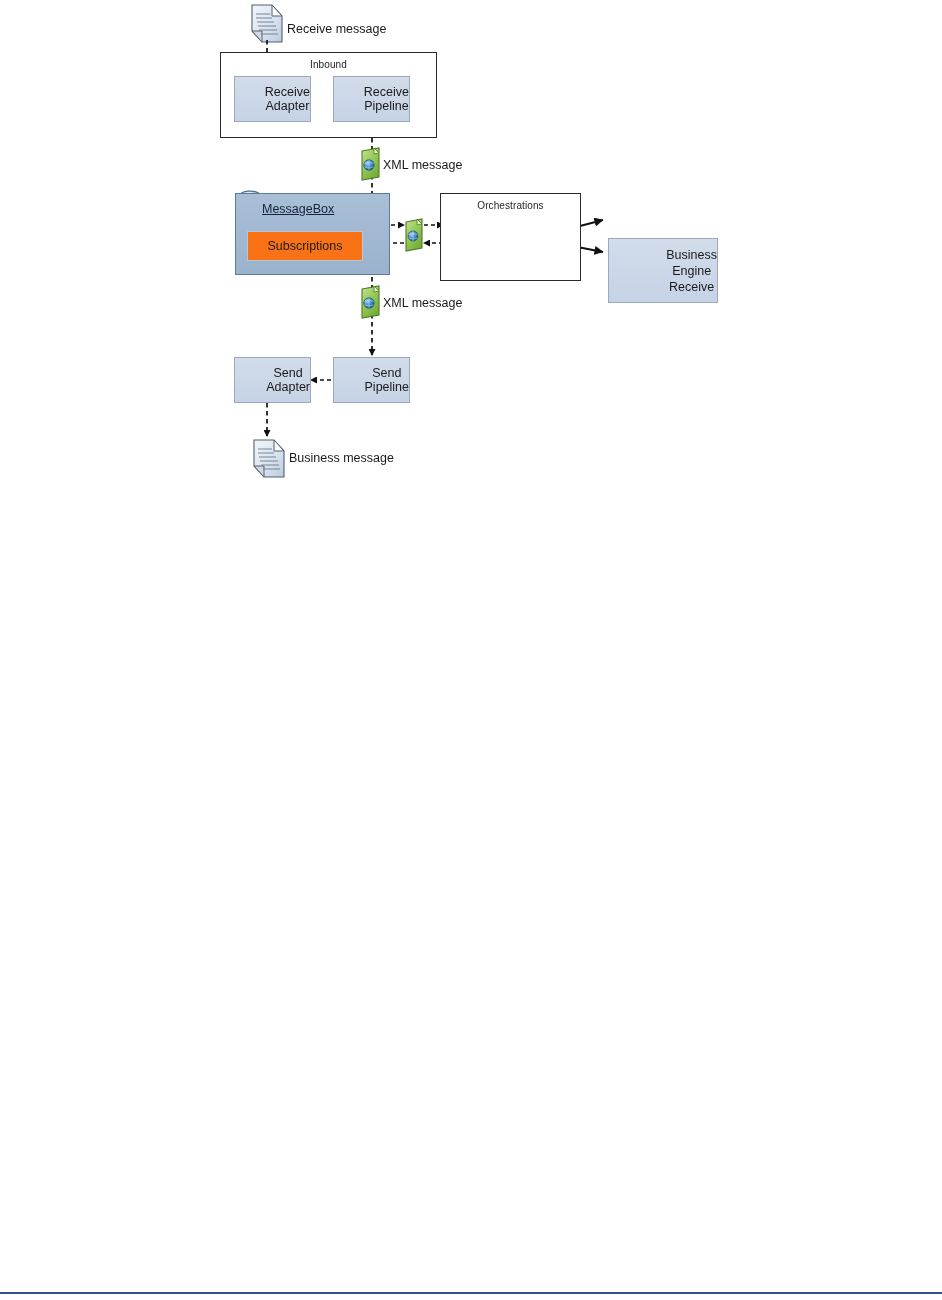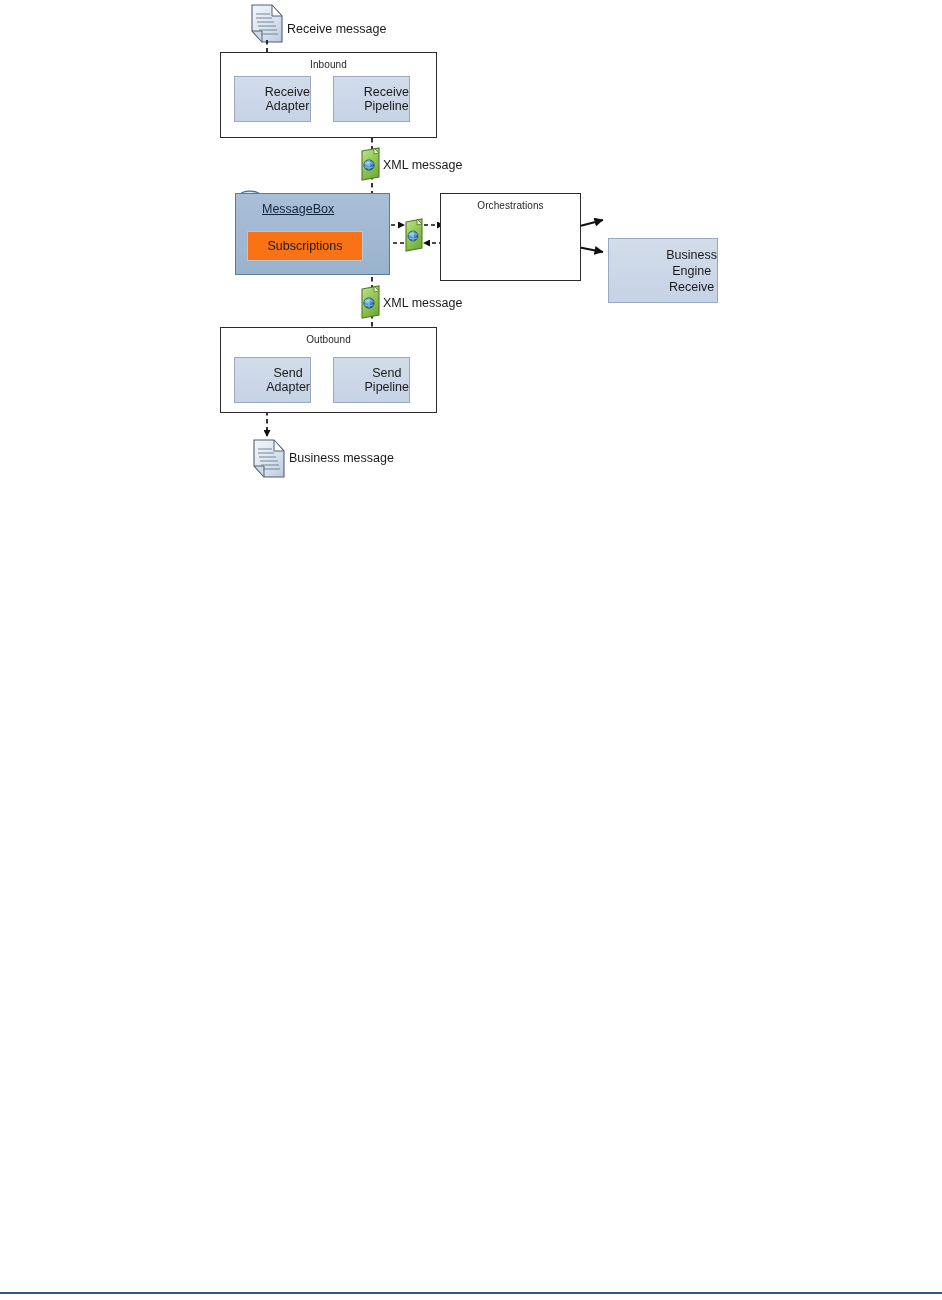--- a/index.html
+++ b/index.html
@@ -287,23 +287,20 @@
   <div class="comp-box" style="left:608px; top:200px; width:110px; height:65px; line-height:16px;margin-top:38px;">
     <span>
       <span>Business</span><br>
       <span>Engine</span><br>
       <span>Receive</span>
     </span>
   </div>
 
   <div class="txt" style="left:383px; top:296px;">XML message</div>
 
-  <div class="group-box" style="left:220px; top:327px; width:217px; height:86px;">
-    <div class="group-title" style="top:6px;">Outbound</div>
-  </div>
 
   <div class="comp-box" style="left:234px; top:357px; width:77px; height:46px;">
     <span>
       <span>Send</span><br>
       <span>Adapter</span>
     </span>
   </div>
 
   <div class="comp-box" style="left:333px; top:357px; width:77px; height:46px;">
     <span>

